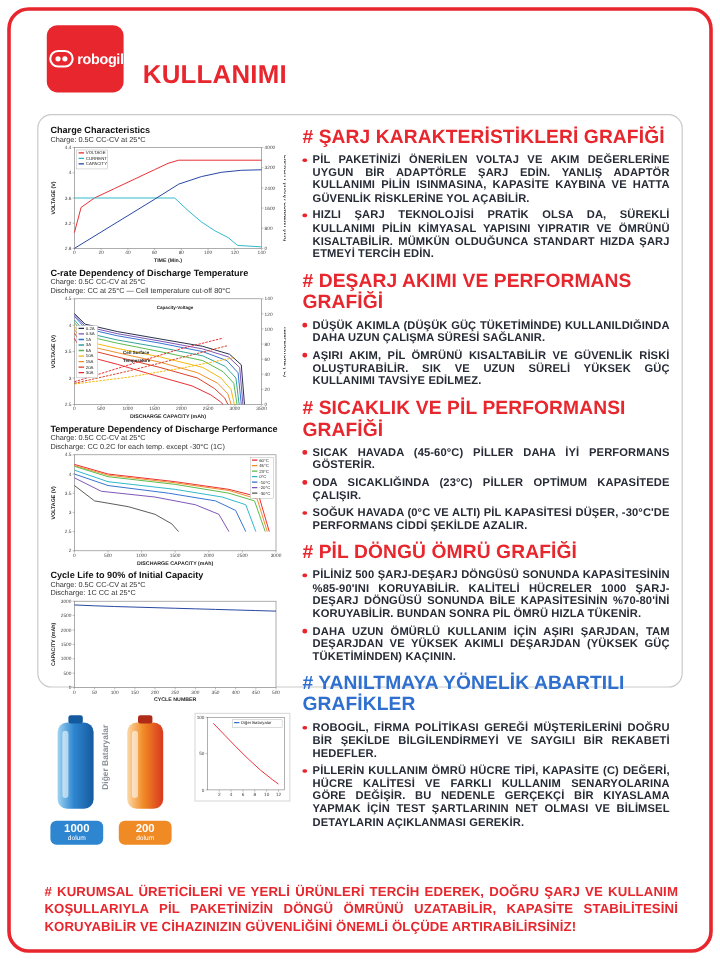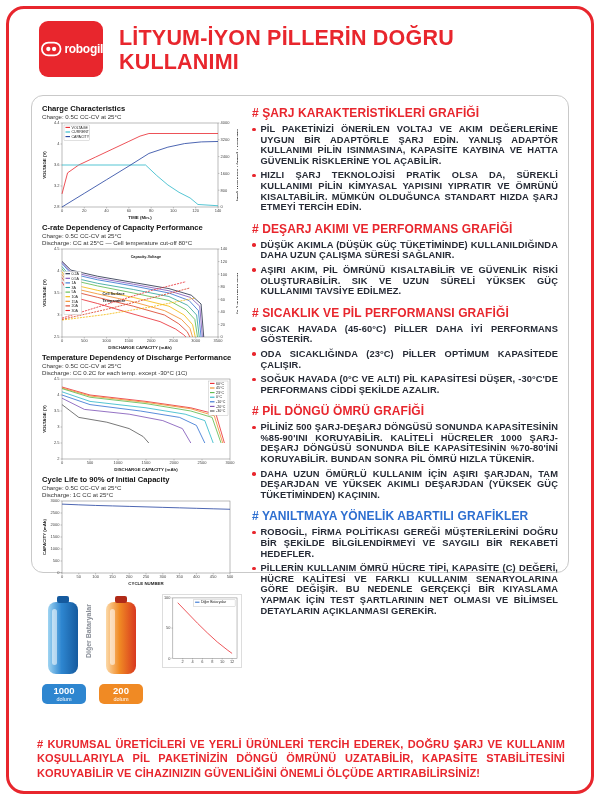--- a/index.html
+++ b/index.html
@@ -11,21 +11,21 @@
   .logo-text{color:#fff;font-weight:bold;font-size:12px;letter-spacing:-.3px}
   h1{color:#e8262d;font-size:21.5px;font-weight:800;line-height:1.13;letter-spacing:.2px;margin-top:5px}
   .content{position:absolute;top:86px;left:22px;right:22px;height:478px;border:1.5px solid #c9c9c9;border-radius:12px;padding:8px 10px;display:flex;gap:10px;background:#fff}
   .left{width:200px;flex:none}
   .right{flex:1;min-width:0;padding-top:2px}
   .chart-block{margin-bottom:3px}
   .c-title{font-size:7.6px;font-weight:bold;color:#111}
   .c-sub{font-size:6.1px;color:#333}
   svg.chart{display:block}
   .section{margin-bottom:9px}
-  .sec-title{font-size:12px;font-weight:800;color:#e8262d;margin-bottom:4px;letter-spacing:.1px}
+  .sec-title{font-size:16px;font-weight:800;color:#e8262d;margin-bottom:4px;letter-spacing:.1px}
   .sec-title.blue{color:#2e6fd0}
   .section ul{list-style:none}
   .section li{display:flex;gap:5px;margin-bottom:4px}
   .dot{flex:none;width:3.5px;height:3.5px;border-radius:50%;background:#e8262d;margin-top:3.5px}
   .btext{font-size:9.3px;font-weight:bold;color:#262b36;line-height:1.14;text-align:justify;letter-spacing:.1px}
   .footer{position:absolute;left:28px;right:26px;bottom:11px;color:#e8262d;font-weight:800;font-size:11px;line-height:1.3;text-align:justify;letter-spacing:.1px}
   
   .battery-panel{position:relative;height:118px;margin-top:6px}
   .battery{position:absolute;width:30px;height:72px;border-radius:8px}
   .battery .cap{position:absolute;top:-6px;left:50%;transform:translateX(-50%);width:12px;height:7px;border-radius:2px}
@@ -49,21 +49,21 @@
 
   <div class="header">
     <div class="logo">
       <svg width="34" height="24" viewBox="0 0 34 24">
         <rect x="4" y="3" width="26" height="18" rx="9" fill="none" stroke="#fff" stroke-width="2.4"></rect>
         <circle cx="13" cy="12" r="3" fill="#fff"></circle>
         <circle cx="21" cy="12" r="3" fill="#fff"></circle>
       </svg>
       <div class="logo-text">robogil</div>
     </div>
-    <h1><span>LİTYUM-İYON PİLLERİN DOĞRU</span><br><span>KULLANIMI</span></h1>
+    <h1><br><span>KULLANIMI</span></h1>
   </div>
 
   <div class="content">
 
     <div class="left">
 
       <div class="chart-block">
         <div class="c-title">Charge Characteristics</div>
         <div class="c-sub">Charge: 0.5C CC-CV at 25°C</div>
         <svg class="chart" viewBox="0 0 196 100" width="196" height="100">
@@ -116,21 +116,21 @@
             <line x1="23.5" y1="7.3999999999999995" x2="28" y2="7.3999999999999995" stroke="#e8262d" stroke-width="1.1"></line>
             <text x="29.5" y="8.6" font-size="3.6" fill="#222" font-family="&quot;Liberation Sans&quot;,sans-serif">VOLTAGE</text>
             <line x1="23.5" y1="12" x2="28" y2="12" stroke="#29b6c8" stroke-width="1.1"></line>
             <text x="29.5" y="13.2" font-size="3.6" fill="#222" font-family="&quot;Liberation Sans&quot;,sans-serif">CURRENT</text>
             <line x1="23.5" y1="16.599999999999998" x2="28" y2="16.599999999999998" stroke="#1f3f9e" stroke-width="1.1"></line>
             <text x="29.5" y="17.799999999999997" font-size="3.6" fill="#222" font-family="&quot;Liberation Sans&quot;,sans-serif">CAPACITY</text>
           </svg>
       </div>
 
       <div class="chart-block">
-        <div class="c-title">C-rate Dependency of Capacity Performance</div>
+        <div class="c-title">C-rate Dependency of Discharge Temperature</div>
         <div class="c-sub">Charge: 0.5C CC-CV at 25°C</div>
         <div class="c-sub">Discharge: CC at 25°C — Cell temperature cut-off 80°C</div>
         <svg class="chart" viewBox="0 0 196 104" width="196" height="104">
             <rect x="20" y="3" width="156" height="88" fill="#fff" stroke="#777" stroke-width="0.5"></rect>
             <line x1="20" y1="91" x2="20" y2="92.5" stroke="#777" stroke-width="0.4"></line>
             <text x="20" y="96" font-size="4" fill="#444" font-family="&quot;Liberation Sans&quot;,sans-serif" text-anchor="middle">0</text>
             <line x1="42.285714285714285" y1="91" x2="42.285714285714285" y2="92.5" stroke="#777" stroke-width="0.4"></line>
             <text x="42.285714285714285" y="96" font-size="4" fill="#444" font-family="&quot;Liberation Sans&quot;,sans-serif" text-anchor="middle">500</text>
             <line x1="64.57142857142857" y1="91" x2="64.57142857142857" y2="92.5" stroke="#777" stroke-width="0.4"></line>
             <text x="64.57142857142857" y="96" font-size="4" fill="#444" font-family="&quot;Liberation Sans&quot;,sans-serif" text-anchor="middle">1000</text>

